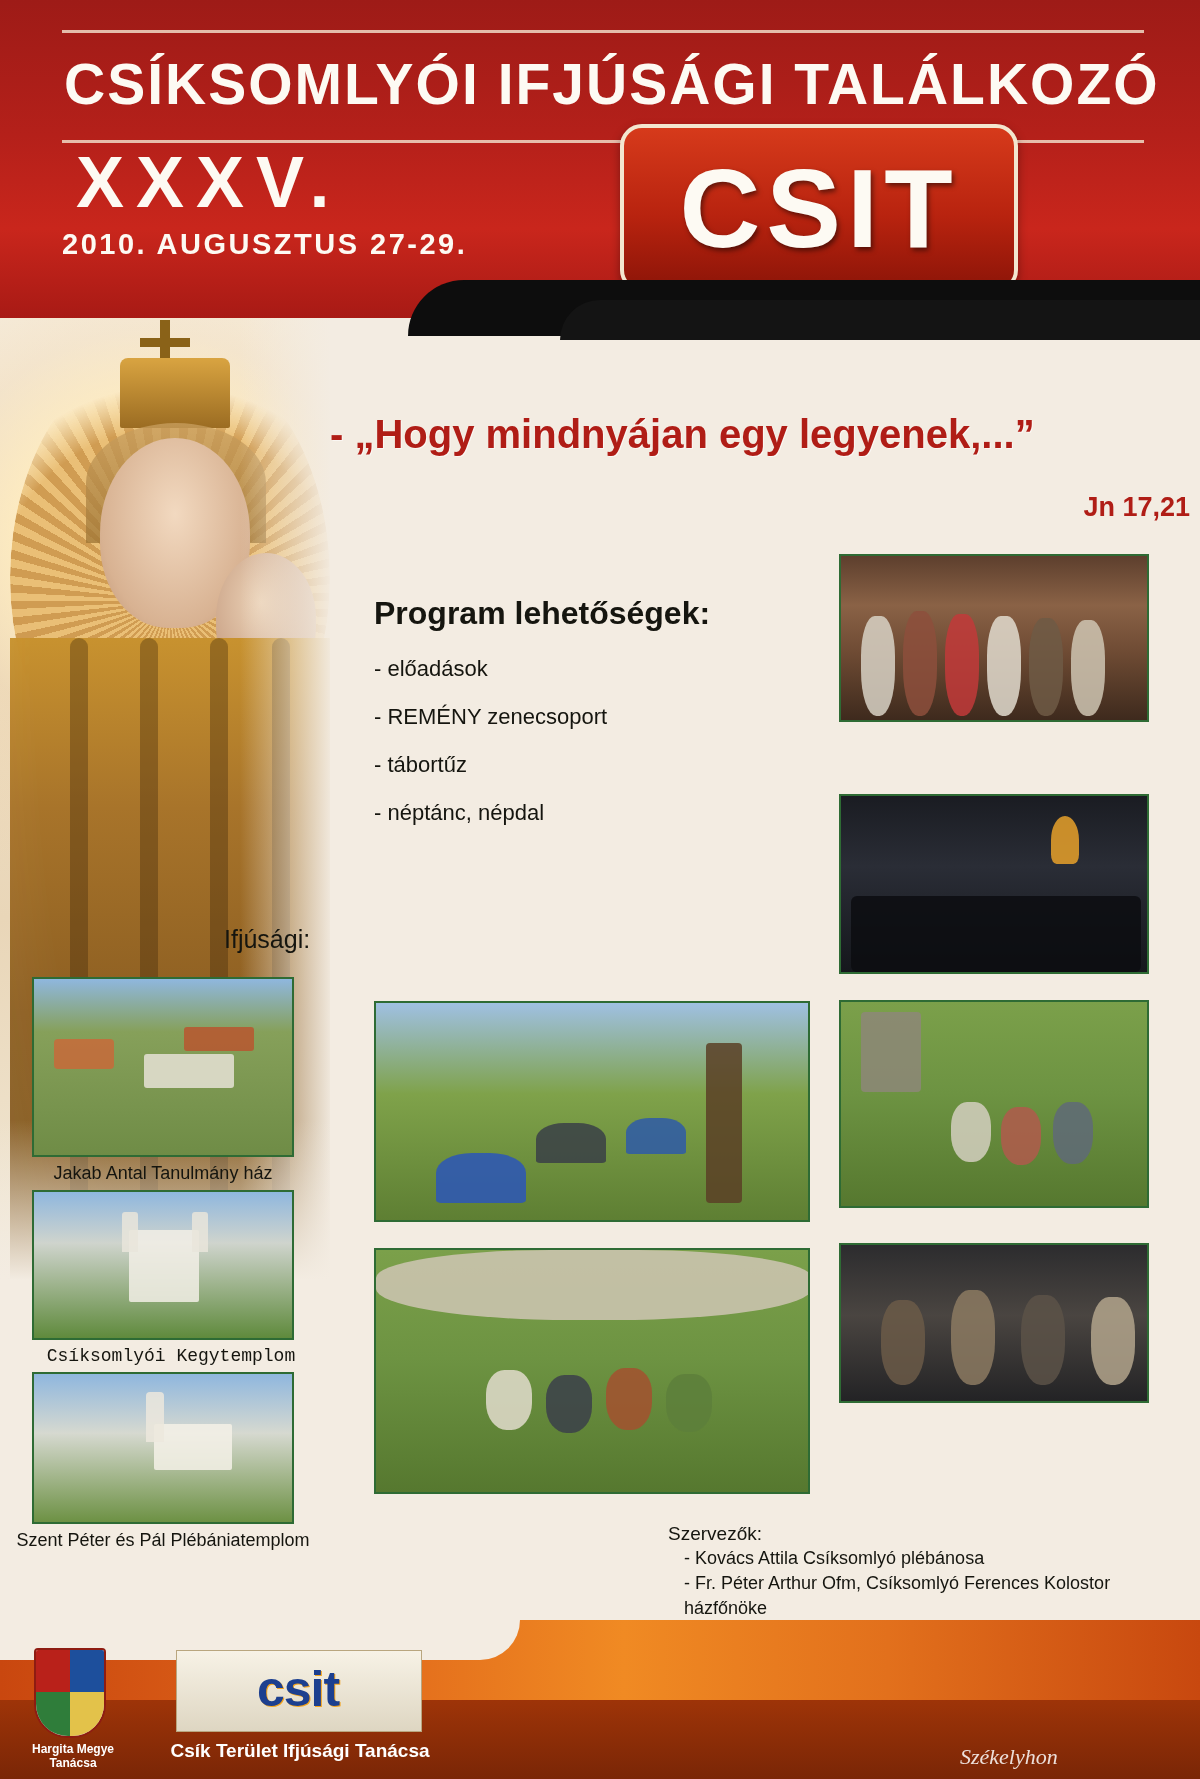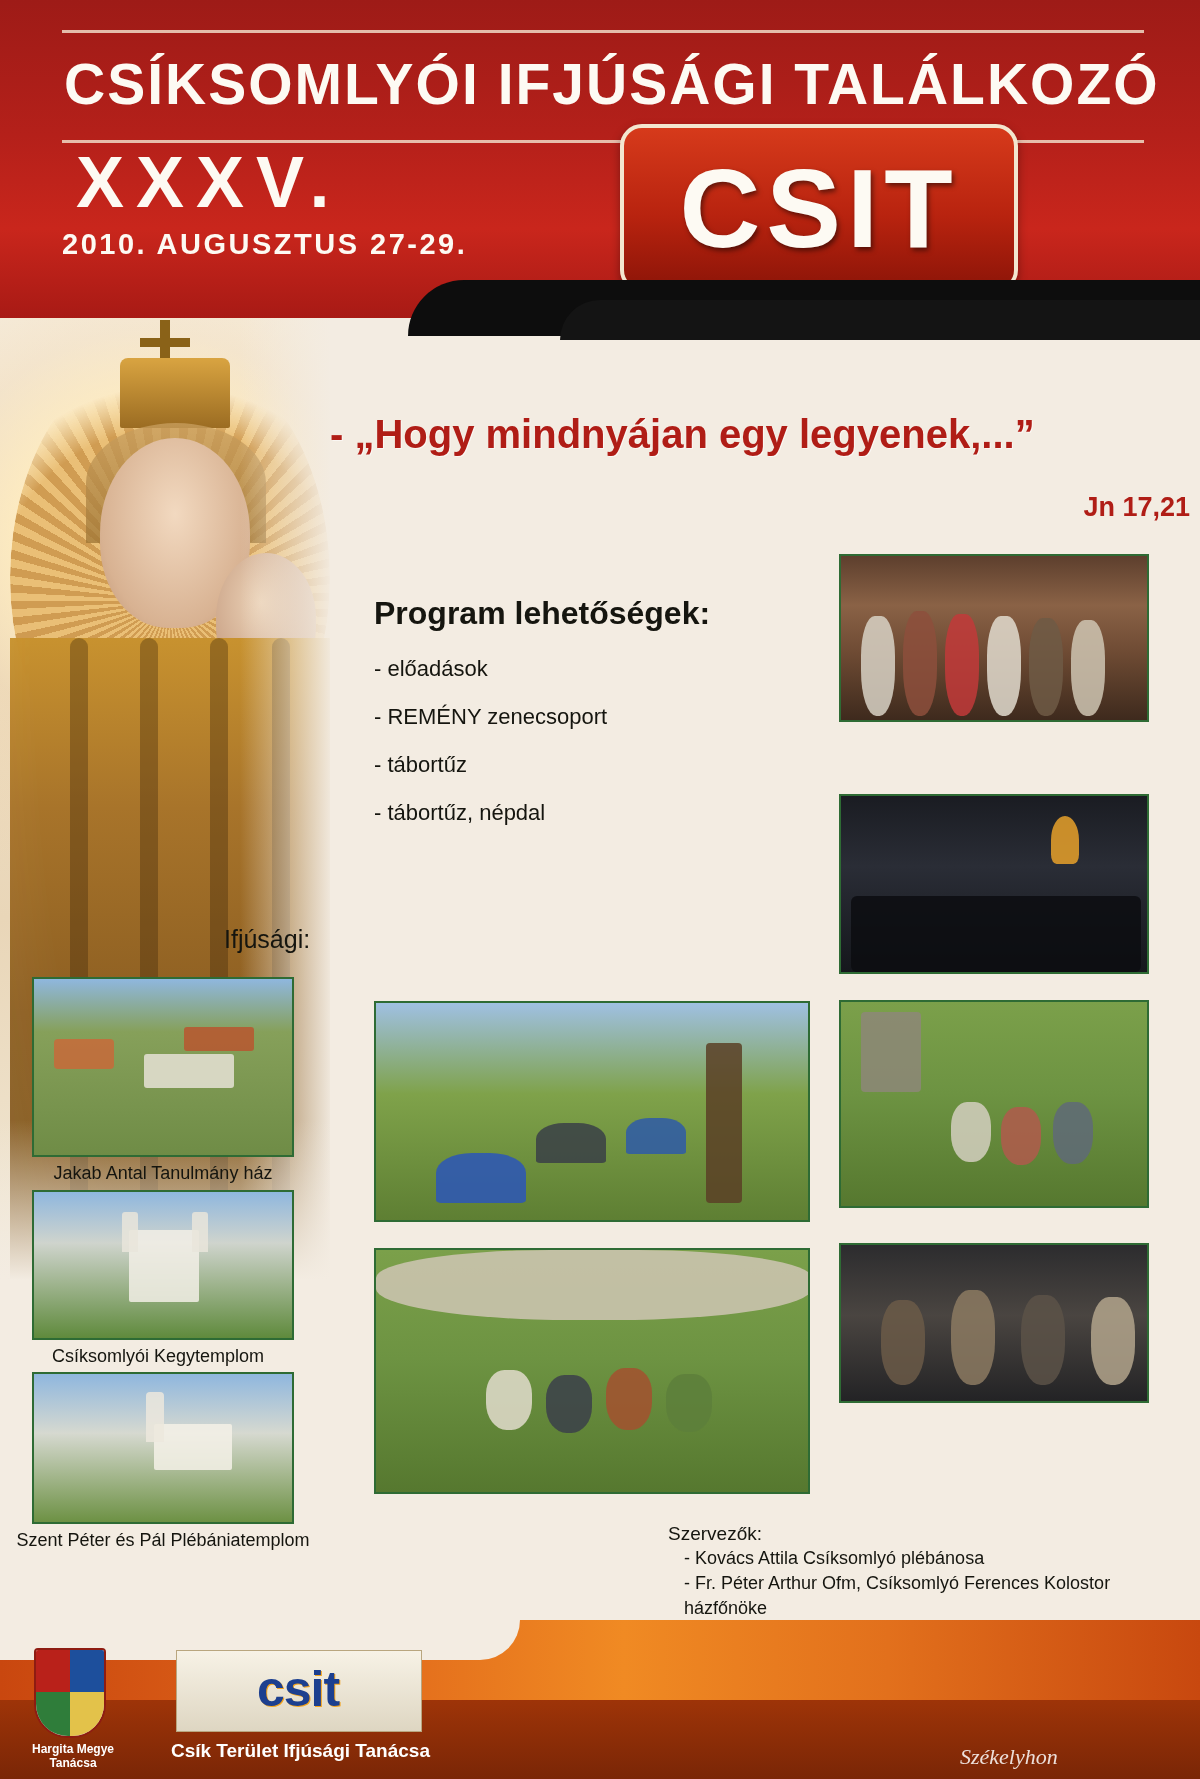--- a/index.html
+++ b/index.html
@@ -211,21 +211,21 @@
     position:absolute;left:176px;top:1650px;width:244px;height:80px;
     background:linear-gradient(180deg,#f7f2e6,#ded6c2);
     border:1px solid #b9a67f;
   }
   .csit-logo-text{
     position:absolute;left:176px;top:1660px;width:244px;text-align:center;
     font-size:50px;font-weight:700;color:#1c3f8f;letter-spacing:-1px;
     text-shadow:1px 1px 0 #f3a31c;
   }
   .csit-logo-sub{
-    position:absolute;left:170px;top:1740px;width:260px;text-align:right;
+    position:absolute;left:170px;top:1740px;width:260px;text-align:center;
     font-size:19px;color:#ffffff;font-weight:600;
   }
   .credit{
     position:absolute;left:610px;top:1748px;width:470px;font-size:12px;color:#ffe8cf;
   }
   .credit b{color:#ffffff;}
   .szekely{
     position:absolute;left:960px;top:1744px;font-size:22px;color:#ffffff;opacity:.85;
     font-family:"Liberation Serif", serif;font-style:italic;
   }
@@ -268,38 +268,38 @@
   <div class="fade-bottom"></div>
 
   <div class="motto">- „Hogy mindnyájan egy legyenek‚...”</div>
   <div class="motto-ref">Jn 17,21</div>
 
   <div class="prog-title">Program lehetőségek:</div>
   <div class="prog-list">
     <div>- előadások</div>
     <div>- REMÉNY zenecsoport</div>
     <div>- tábortűz</div>
-    <div>- tábortűz, népdal</div>
+    <div>- néptánc, népdal</div>
   </div>
 
   <div class="helyszin">Ifjúsági:</div>
 
   <div class="photo sc-village" style="left:32px;top:977px;width:262px;height:180px;">
     <div class="blob" style="left:20px;top:60px;width:60px;height:30px;background:#c86a3a;border-radius:4px;"></div>
     <div class="blob" style="left:110px;top:75px;width:90px;height:34px;background:#e6e2d6;border-radius:3px;"></div>
     <div class="blob" style="left:150px;top:48px;width:70px;height:24px;background:#b9562f;border-radius:3px;"></div>
   </div>
   <div class="ph-caption" style="left:32px;top:1163px;width:262px;">Jakab Antal Tanulmány ház</div>
 
   <div class="photo sc-church" style="left:32px;top:1190px;width:262px;height:150px;">
     <div class="blob" style="left:95px;top:38px;width:70px;height:72px;background:#f2efe6;border-radius:2px;"></div>
     <div class="blob" style="left:88px;top:20px;width:16px;height:40px;background:#e9e5db;border-radius:3px 3px 0 0;"></div>
     <div class="blob" style="left:158px;top:20px;width:16px;height:40px;background:#e9e5db;border-radius:3px 3px 0 0;"></div>
   </div>
-  <div class="ph-caption" style="left:27px;top:1346px;width:262px;">Csíksomlyói Kegytemplom</div>
+  <div class="ph-caption" style="left:40px;top:1346px;width:262px;font-family:Liberation Mono, monospace;">Csíksomlyói Kegytemplom</div>
 
   <div class="photo sc-church2" style="left:32px;top:1372px;width:262px;height:152px;">
     <div class="blob" style="left:120px;top:50px;width:78px;height:46px;background:#f4f1e8;border-radius:2px;"></div>
     <div class="blob" style="left:112px;top:18px;width:18px;height:50px;background:#ecE8dd;border-radius:4px 4px 0 0;"></div>
   </div>
   <div class="ph-caption" style="left:16px;top:1530px;width:294px;">Szent Péter és Pál Plébániatemplom</div>
 
   <div class="photo sc-indoor" style="left:839px;top:554px;width:310px;height:168px;">
     <div class="blob" style="left:20px;top:60px;width:34px;height:100px;background:#d8d2c6;"></div>
     <div class="blob" style="left:62px;top:55px;width:34px;height:105px;background:#8d4f3c;"></div>

